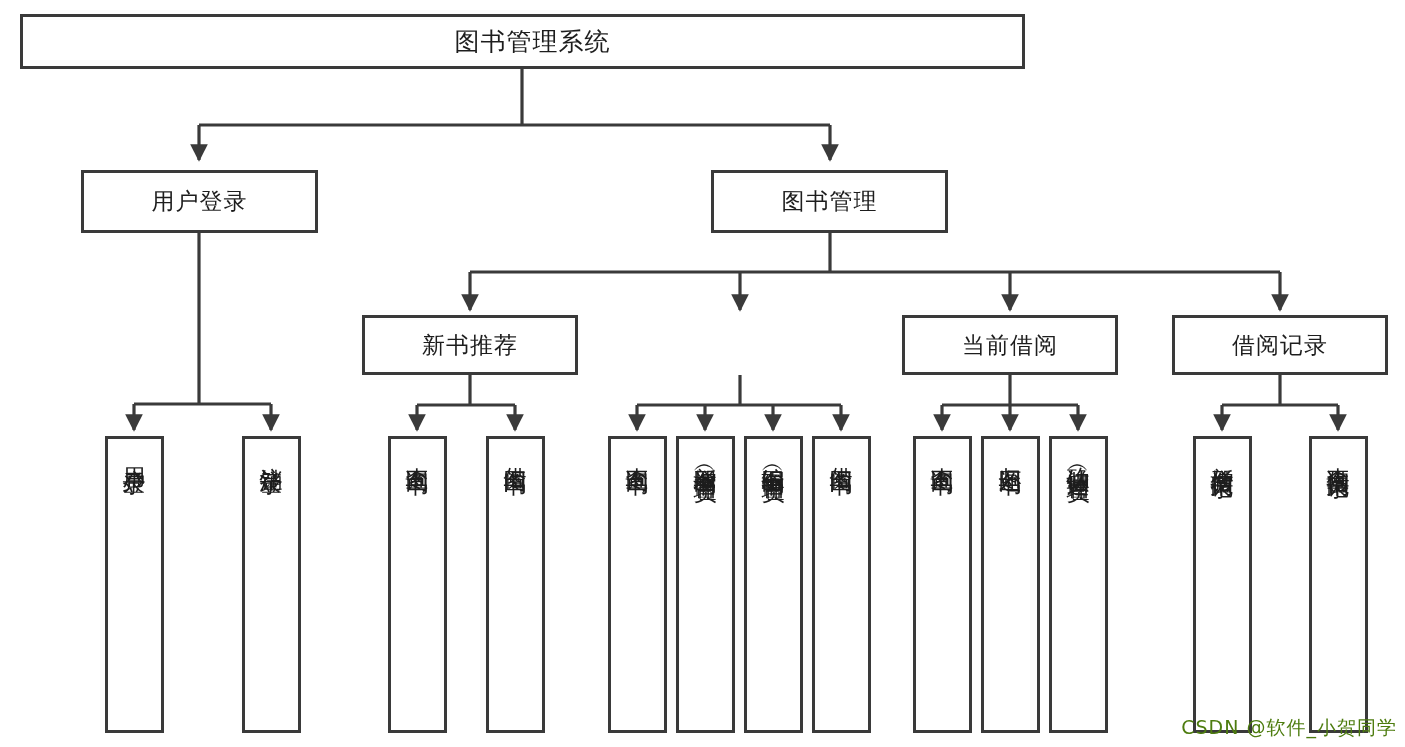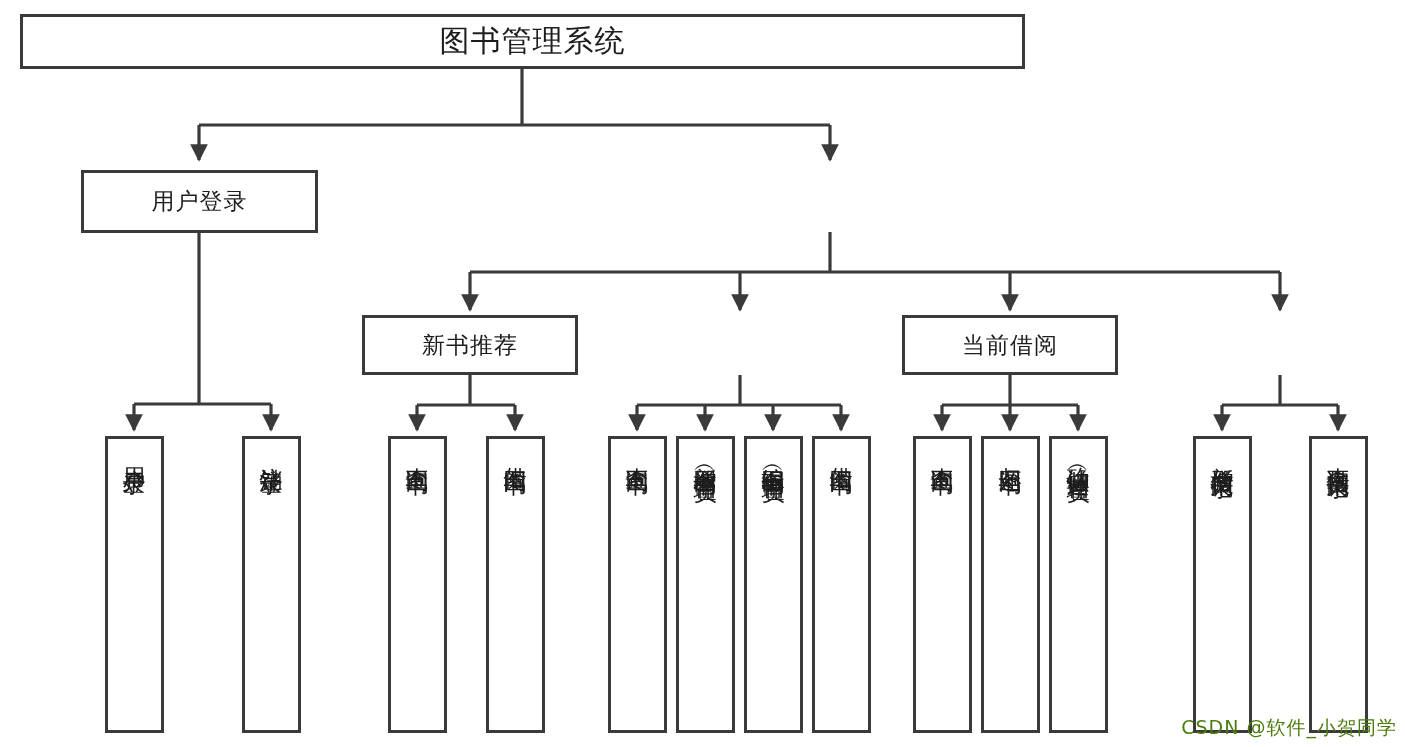--- a/index.html
+++ b/index.html
@@ -20,21 +20,21 @@
   .node {
     position: absolute;
     box-sizing: border-box;
     background: #ffffff;
     border: 3px solid #3a3a3a;
     display: flex;
     align-items: center;
     justify-content: center;
     color: #1d1d1d;
   }
-  .node.level1 { font-size: 30px; padding-left: 20px; }
+  .node.level1 { font-size: 25px; padding-left: 20px; }
   .node.level2 { font-size: 23px; }
   .node.level3 { font-size: 23px; }
   .node.leaf {
     font-size: 23px;
     align-items: flex-start;
     padding-top: 10px;
     letter-spacing: 2px;
   }
   .vtext {
     writing-mode: vertical-rl;
@@ -120,26 +120,32 @@
     </g>
   </svg>
 
   <div class="node level1" style="left:20px; top:14px; width:1005px; height:55px;">
     <span class="htext">图书管理系统</span>
   </div>
 
   <div class="node level2" style="left:81px; top:170px; width:237px; height:63px;">
     <span class="htext">用户登录</span>
   </div>
+  <div class="node level2" style="left:711px; top:170px; width:237px; height:63px;">
+    <span class="htext">图书管理</span>
+  </div>
 
   <div class="node level3" style="left:362px; top:315px; width:216px; height:60px;">
     <span class="htext">新书推荐</span>
   </div>
   <div class="node level3" style="left:902px; top:315px; width:216px; height:60px;">
     <span class="htext">当前借阅</span>
+  </div>
+  <div class="node level3" style="left:1172px; top:315px; width:216px; height:60px;">
+    <span class="htext">借阅记录</span>
   </div>
 
   <div class="node leaf" style="left:105px; top:436px; width:59px; height:297px;">
     <span class="vtext">用户登录</span>
   </div>
   <div class="node leaf" style="left:242px; top:436px; width:59px; height:297px;">
     <span class="vtext">注销登录</span>
   </div>
 
   <div class="node leaf" style="left:388px; top:436px; width:59px; height:297px;">

